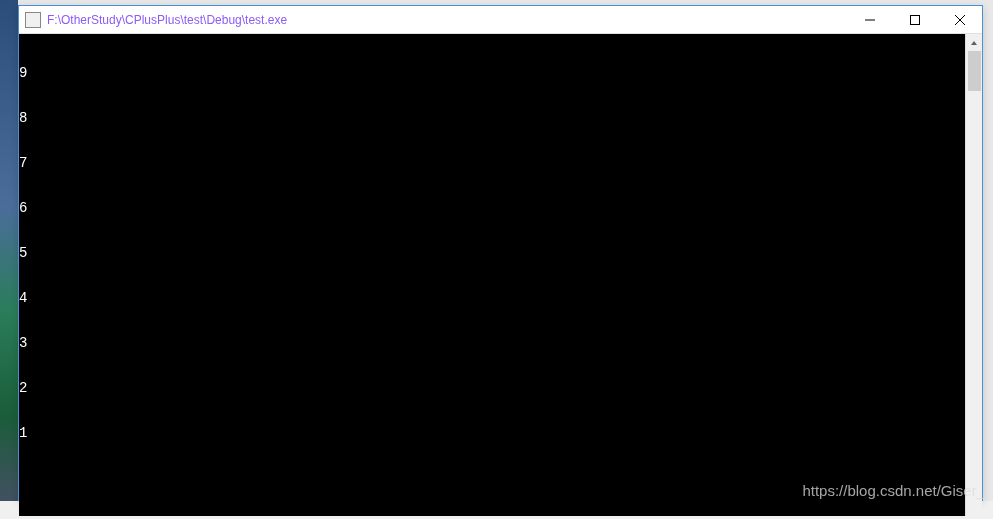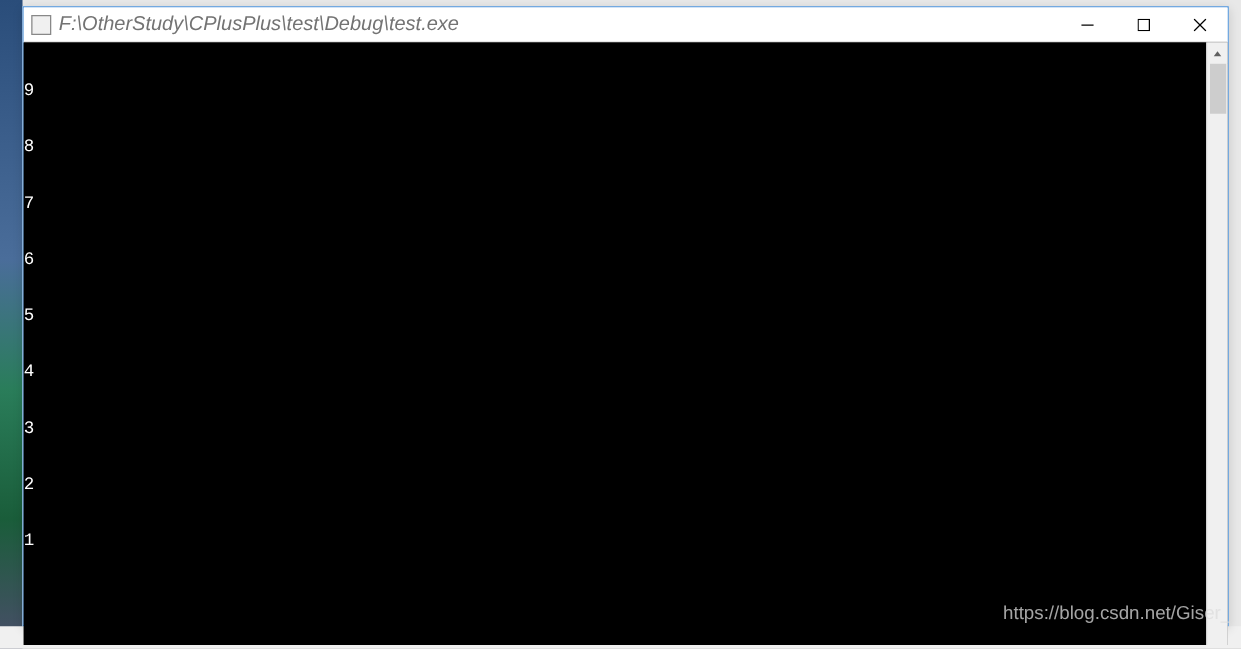--- a/index.html
+++ b/index.html
@@ -64,25 +64,24 @@
     .app-icon {
       width: 16px;
       height: 16px;
       background: #f0f0f0;
       border: 1px solid #888;
       margin-right: 6px;
       display: inline-block;
     }
     .title-text {
       flex: 1;
-      font-size: 16px;
-      color: #737373;
+      font-size: 12px;
+      color: #8b5cf6;
       white-space: nowrap;
       overflow: hidden;
-      font-style: italic;
     }
     .window-controls {
       display: flex;
       height: 100%;
     }
     .win-btn {
       width: 45px;
       height: 28px;
       display: flex;
       align-items: center;

